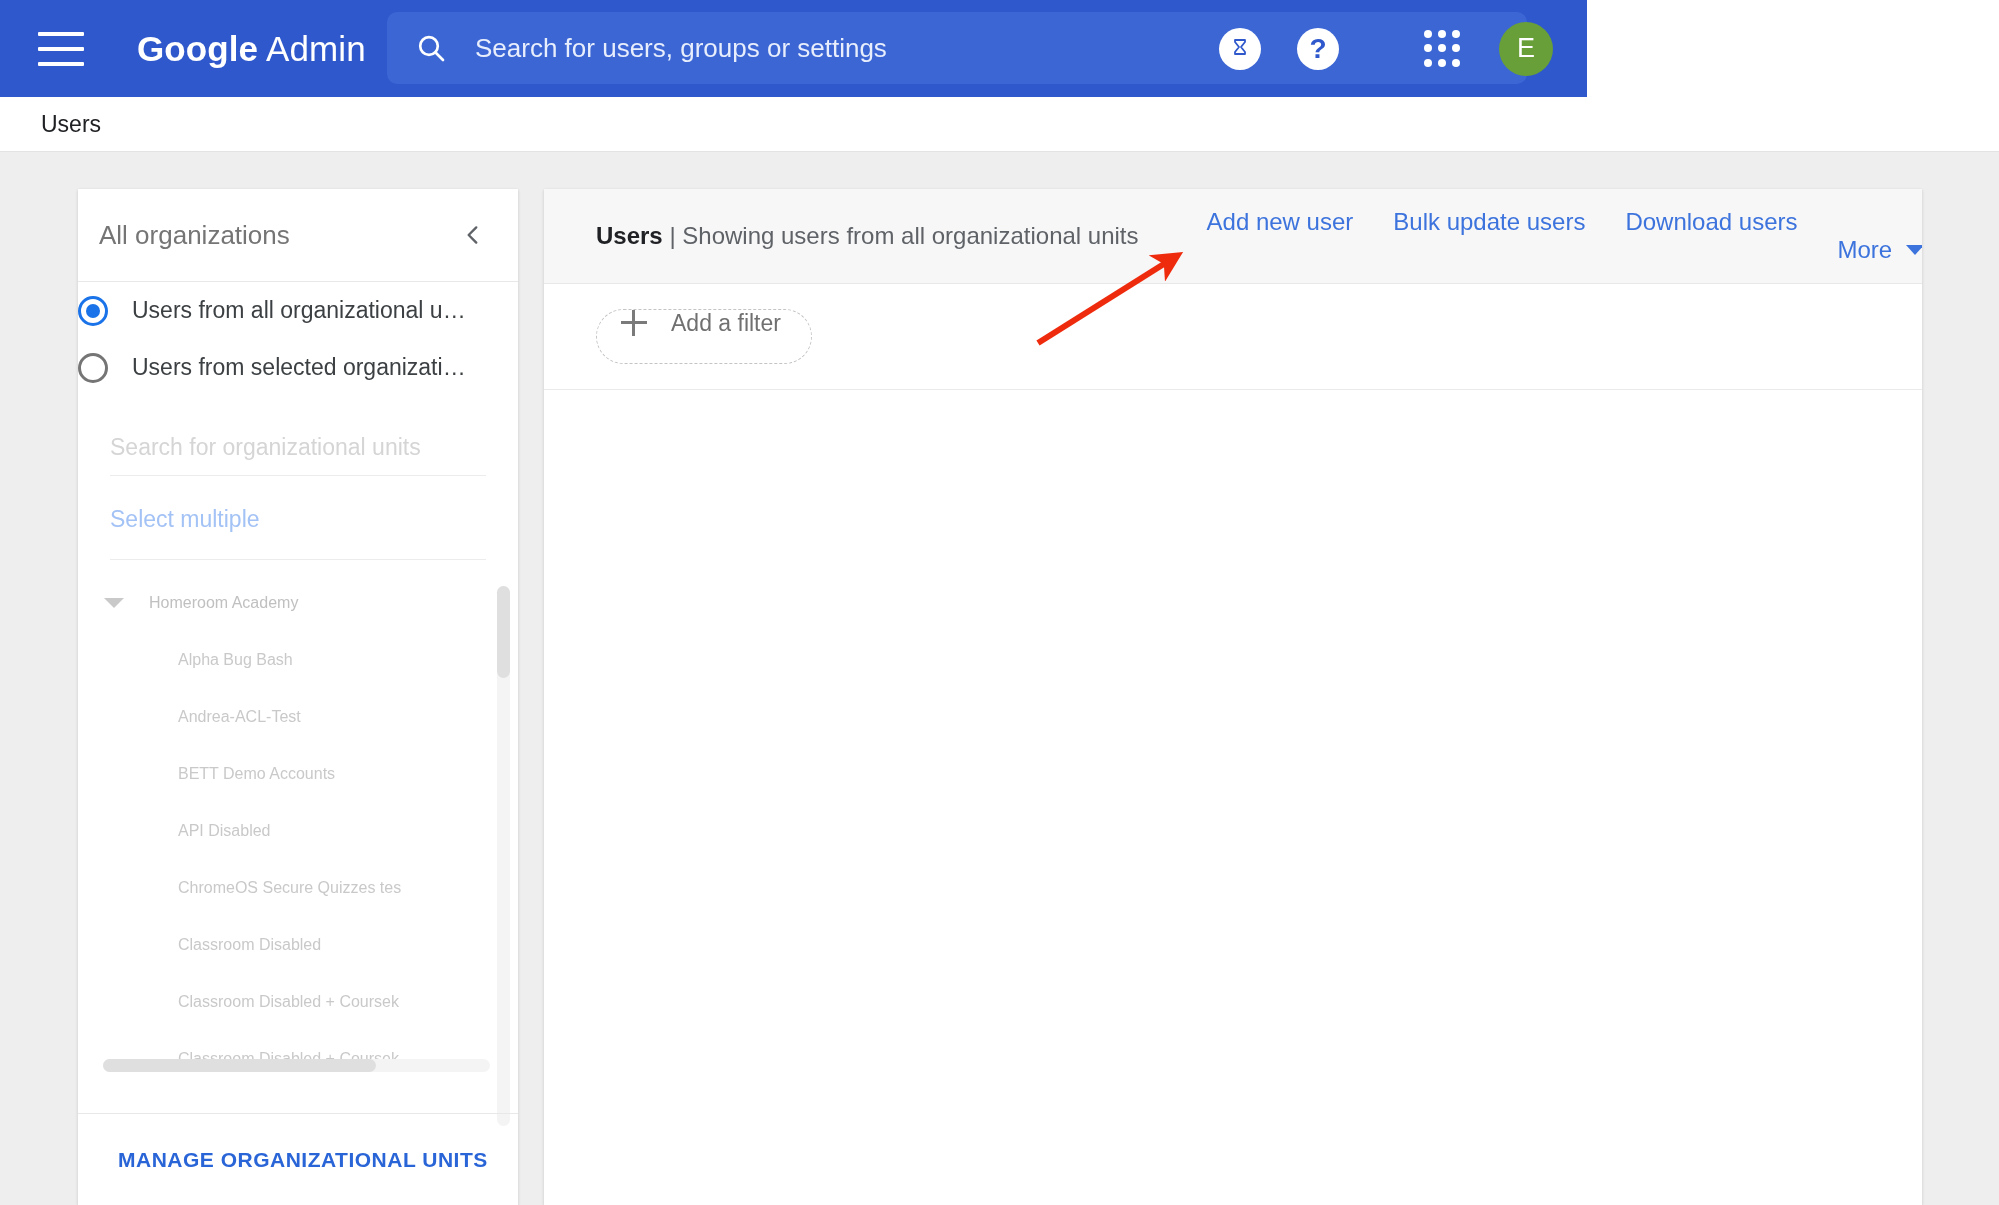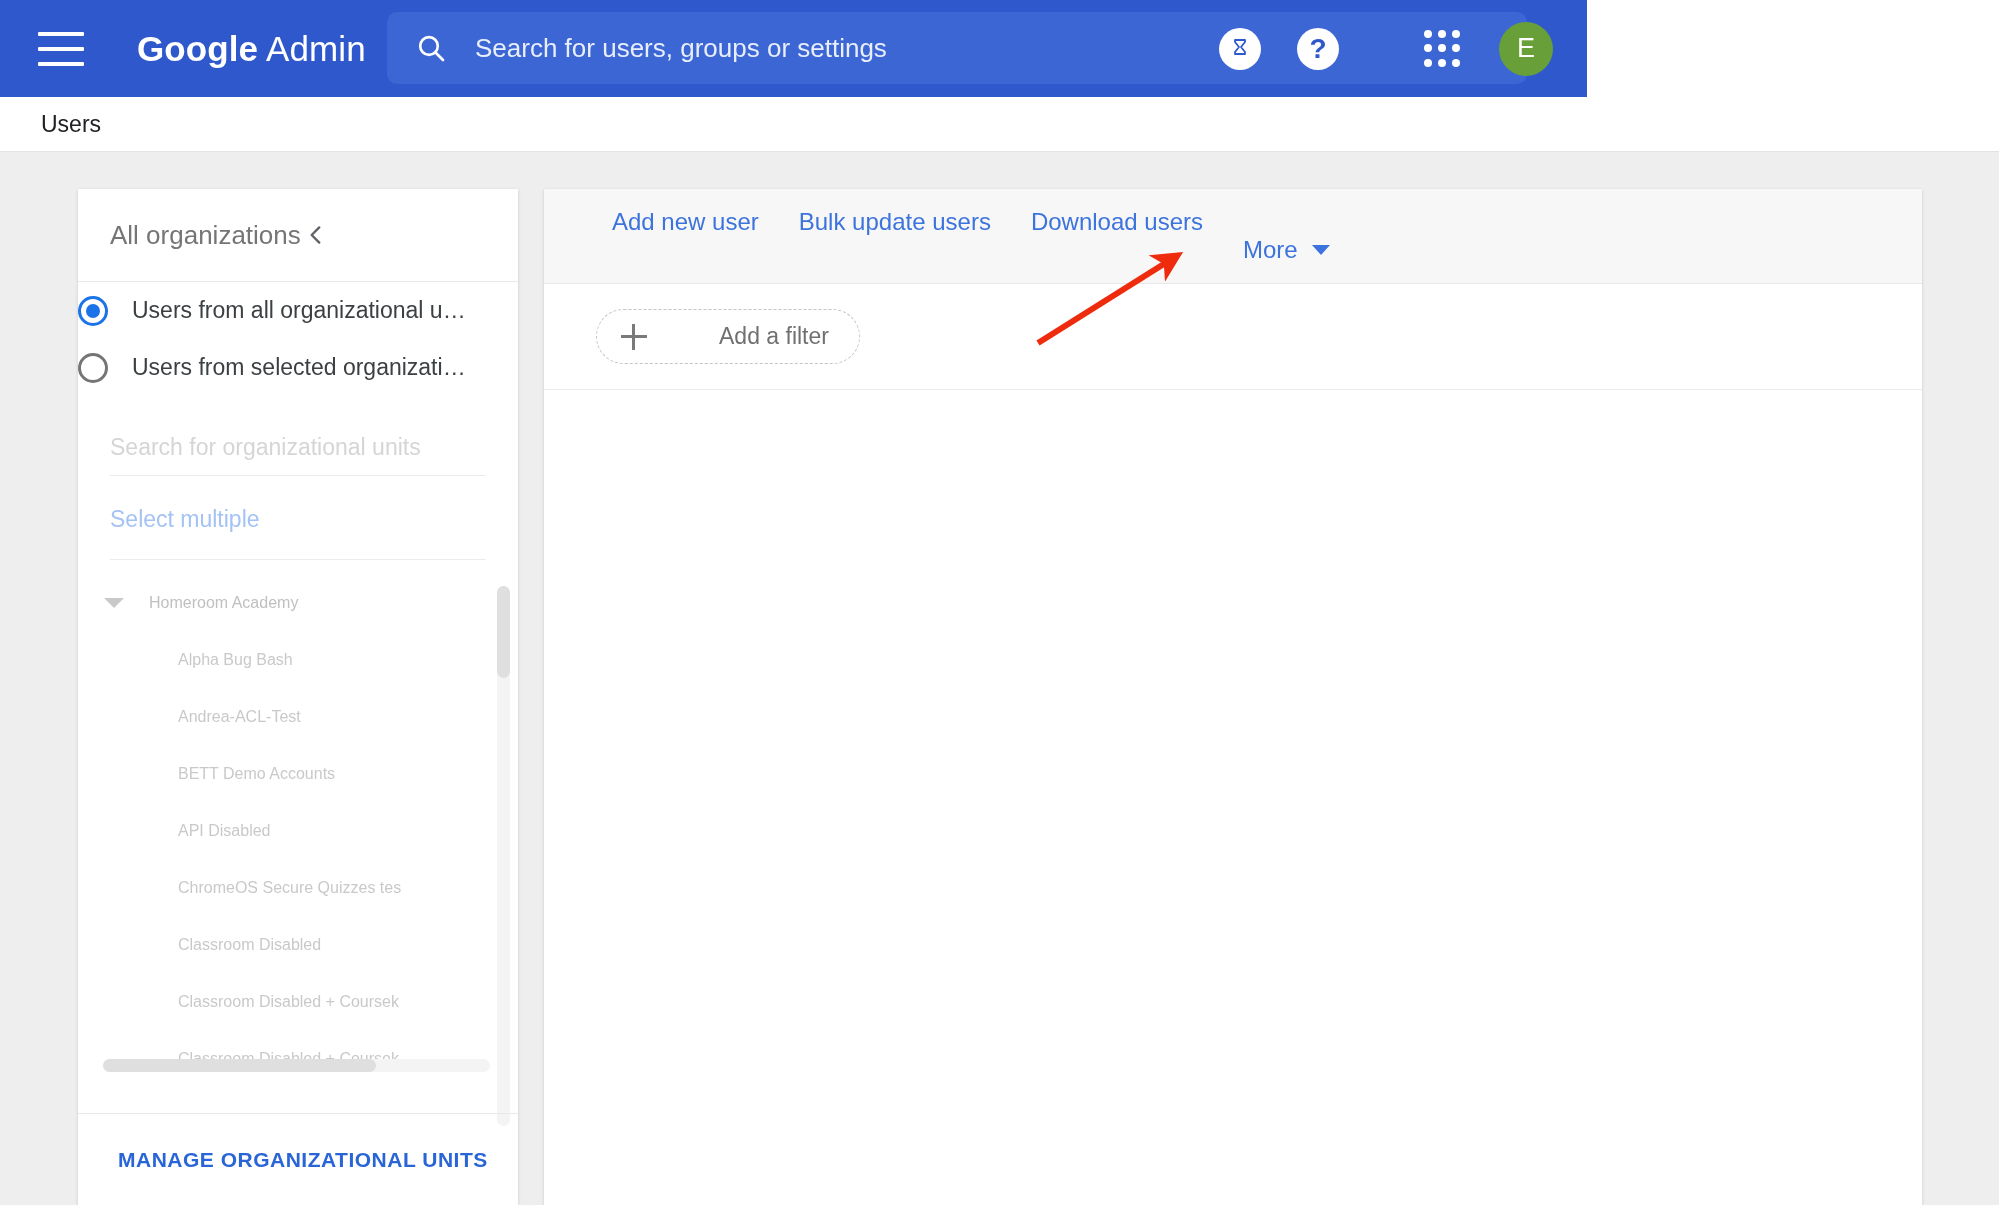--- a/index.html
+++ b/index.html
@@ -130,22 +130,22 @@
     position: absolute;
     left: 78px; top: 37px;
     width: 440px; height: 1016px;
     background: #ffffff;
     box-shadow: 0 1px 3px rgba(0,0,0,0.16);
     overflow: hidden;
   }
   .org-head {
     height: 93px;
     border-bottom: 1px solid #e8e8e8;
-    display: flex; align-items: center; 
-    padding: 0 30px 0 32px;
+    display: flex; align-items: center; justify-content: space-between;
+    padding: 0 30px 0 21px;
   }
   .org-head .title {
     font-size: 26px;
     color: #757575;
   }
   .chev-left {
     width: 30px; height: 30px;
     cursor: pointer;
     display: flex; align-items: center; justify-content: center;
   }
@@ -320,23 +320,22 @@
     height: 106px;
     border-bottom: 1px solid #eaeaea;
     display: flex; align-items: center;
   }
   .filter-chip {
     margin-left: 52px;
     height: 55px;
     padding: 0 30px 0 24px;
     border: 1px dashed #c4c4c4;
     border-radius: 28px;
-    display: flex; align-items: center;
-    cursor: pointer;
-    gap: 48px;
+    display: flex; 
+    cursor: pointer;
   }
   .plus {
     position: relative;
     width: 26px; height: 26px;
     margin-right: 24px;
   }
   .plus::before, .plus::after {
     content: "";
     position: absolute;
     background: #7a7a7a;
@@ -473,20 +472,23 @@
     </div>
 
     <div class="org-foot">
       <div class="manage-btn">MANAGE ORGANIZATIONAL UNITS</div>
     </div>
   </div>
 
   <div class="main-card">
 
     <div class="main-head">
+      <div class="mh-title">
+        <b>Users</b><span> | Showing users from all organizational units</span>
+      </div>
 
       <div class="mh-actions">
         <div class="mh-link">Add new user</div>
         <div class="mh-link">Bulk update users</div>
         <div class="mh-link">Download users</div>
         <div class="mh-more">
           <span>More</span>
           <span class="caret-more"></span>
         </div>
       </div>

